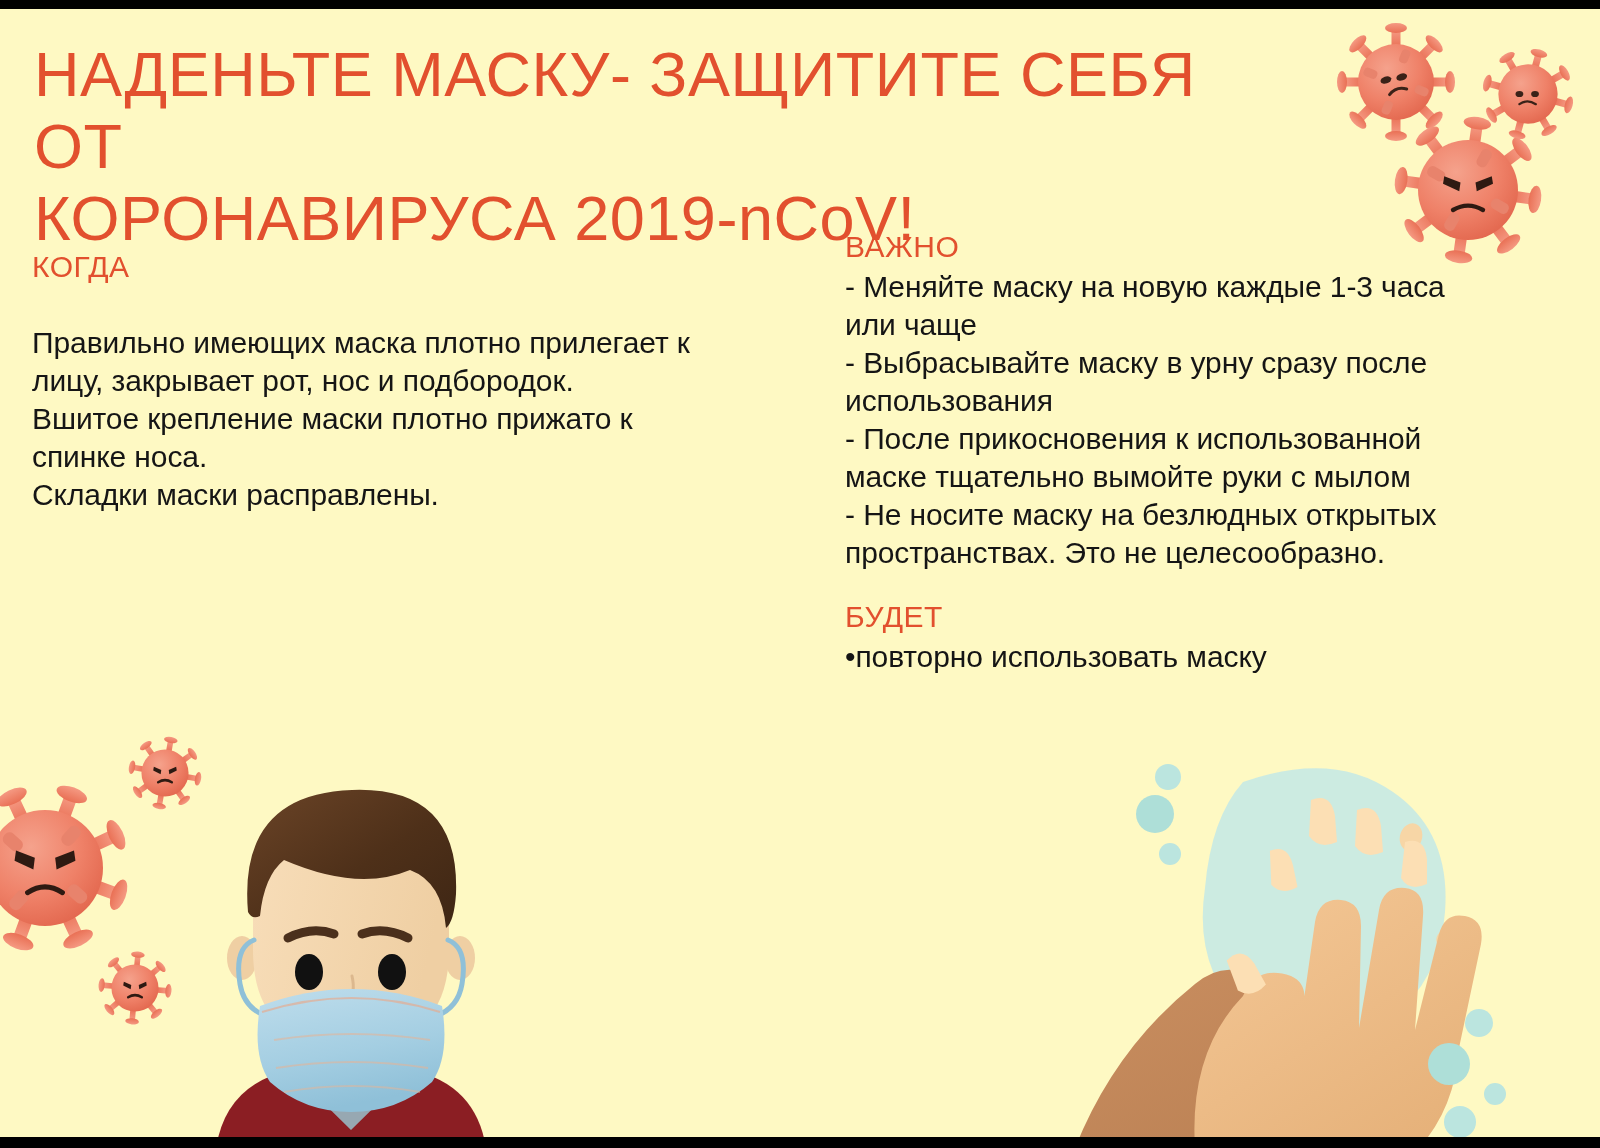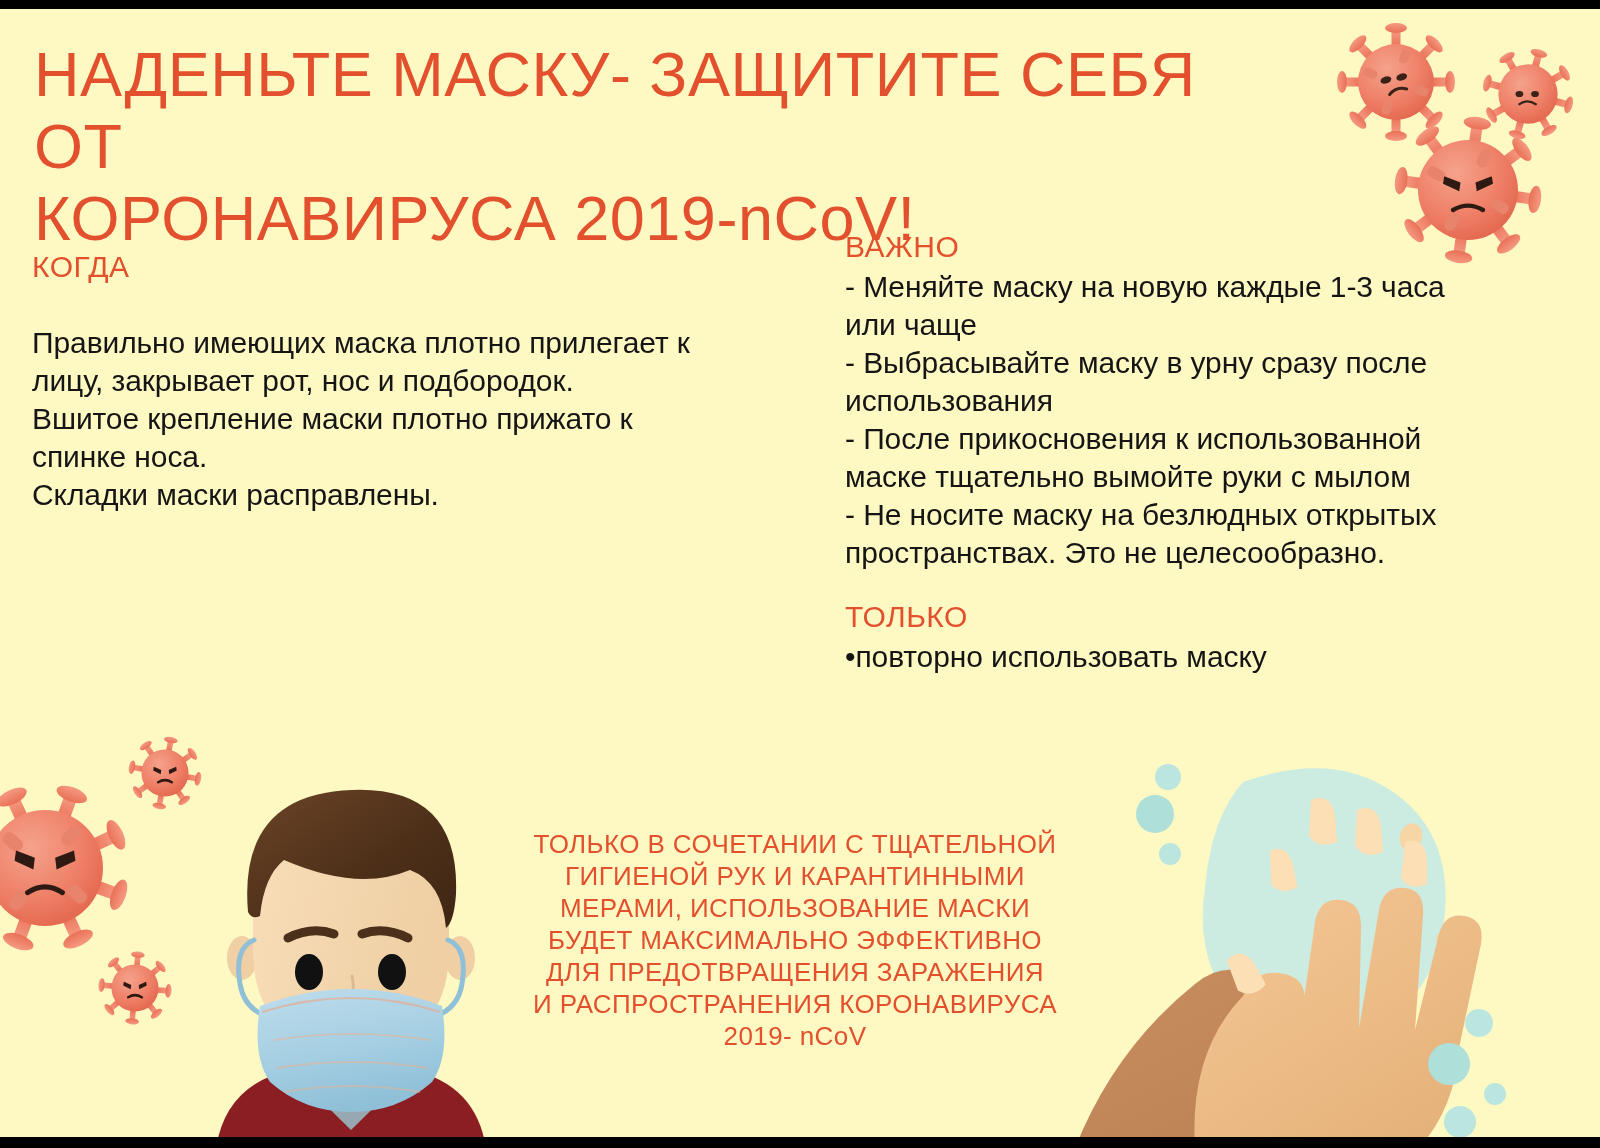--- a/index.html
+++ b/index.html
@@ -270,21 +270,21 @@
     <div class="sec-head">ВАЖНО</div>
     <div class="body-text">- Меняйте маску на новую каждые 1-3 часа
 или чаще
 - Выбрасывайте маску в урну сразу после
 использования
 - После прикосновения к использованной
 маске тщательно вымойте руки с мылом
 - Не носите маску на безлюдных открытых
 пространствах. Это не целесообразно.</div>
     <div class="gap-sm"></div>
-    <div class="sec-head">ТОЛЬКО</div>
+    <div class="sec-head">БУДЕТ</div>
     <div class="body-text">•повторно использовать маску</div>
   </div>
 
   <div class="art virus-bot">
     <svg width="270" height="310" viewBox="0 0 270 310">
 
       <g transform="translate(175,55) scale(0.62)">
         <g fill="url(#sg)">
           <g transform="rotate(10)">
               <rect x="-4.5" y="-52" width="9" height="18" rx="3"></rect>
@@ -467,27 +467,20 @@
       <path d="M64 244 q92 -34 182 0 q8 50 -10 76 q-34 30 -81 30 q-47 0 -81 -30 q-18 -26 -10 -76 z" fill="url(#maskG)"></path>
 
       <path d="M66 250 q90 -28 178 0" stroke="#E8A98C" stroke-width="2" fill="none" opacity="0.65"></path>
 
       <path d="M78 278 q78 -12 156 0" stroke="#E8B394" stroke-width="2" fill="none" opacity="0.55"></path>
       <path d="M80 306 q76 -12 152 0" stroke="#E8B394" stroke-width="2" fill="none" opacity="0.55"></path>
       <path d="M88 330 q68 -12 136 0" stroke="#E8B394" stroke-width="2" fill="none" opacity="0.5"></path>
     </svg>
   </div>
 
-  <div class="callout">ТОЛЬКО В СОЧЕТАНИИ С ТЩАТЕЛЬНОЙ
-ГИГИЕНОЙ РУК И КАРАНТИННЫМИ
-МЕРАМИ, ИСПОЛЬЗОВАНИЕ МАСКИ
-БУДЕТ МАКСИМАЛЬНО ЭФФЕКТИВНО
-ДЛЯ ПРЕДОТВРАЩЕНИЯ ЗАРАЖЕНИЯ
-И РАСПРОСТРАНЕНИЯ КОРОНАВИРУСА
-2019- nCoV</div>
 
   <div class="art hands">
     <svg width="525" height="406" viewBox="0 0 525 406">
       <defs>
         <linearGradient id="handBack" x1="0" y1="0" x2="0.6" y2="1">
           <stop offset="0%" stop-color="#C98E60"></stop>
           <stop offset="100%" stop-color="#B97F52"></stop>
         </linearGradient>
         <linearGradient id="handFront" x1="0.2" y1="0" x2="0.9" y2="1">
           <stop offset="0%" stop-color="#F3C694"></stop>

